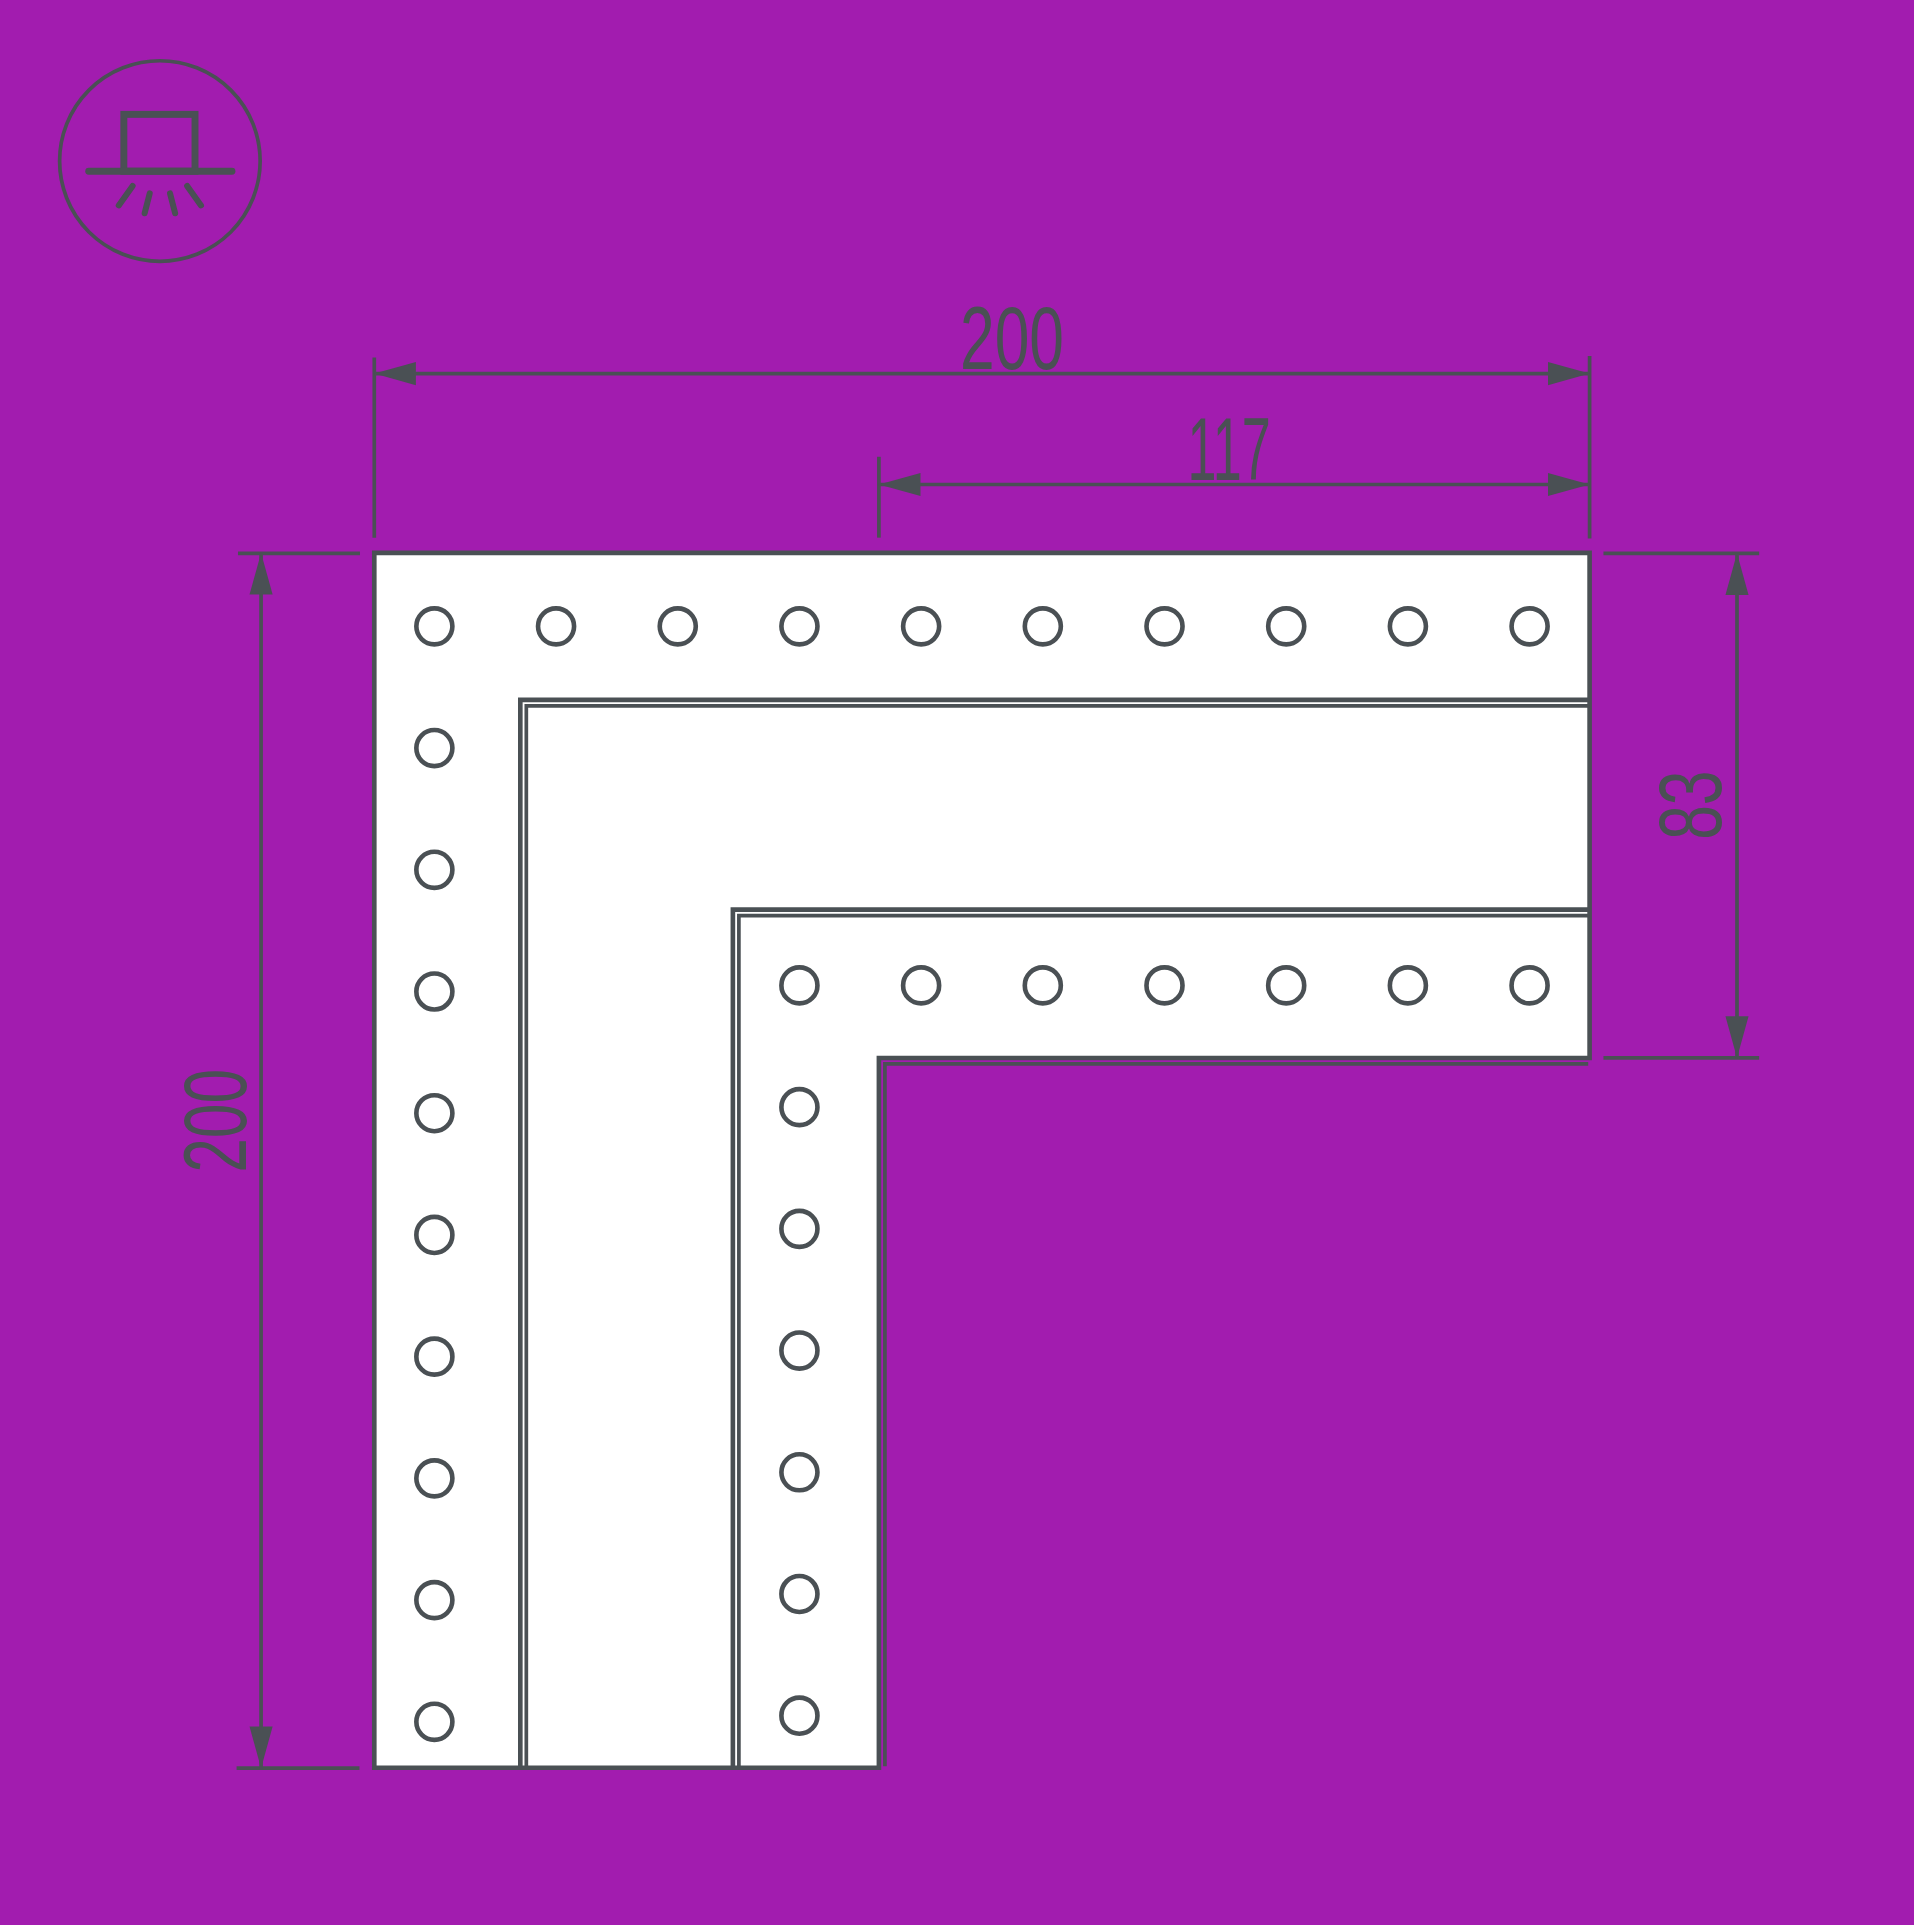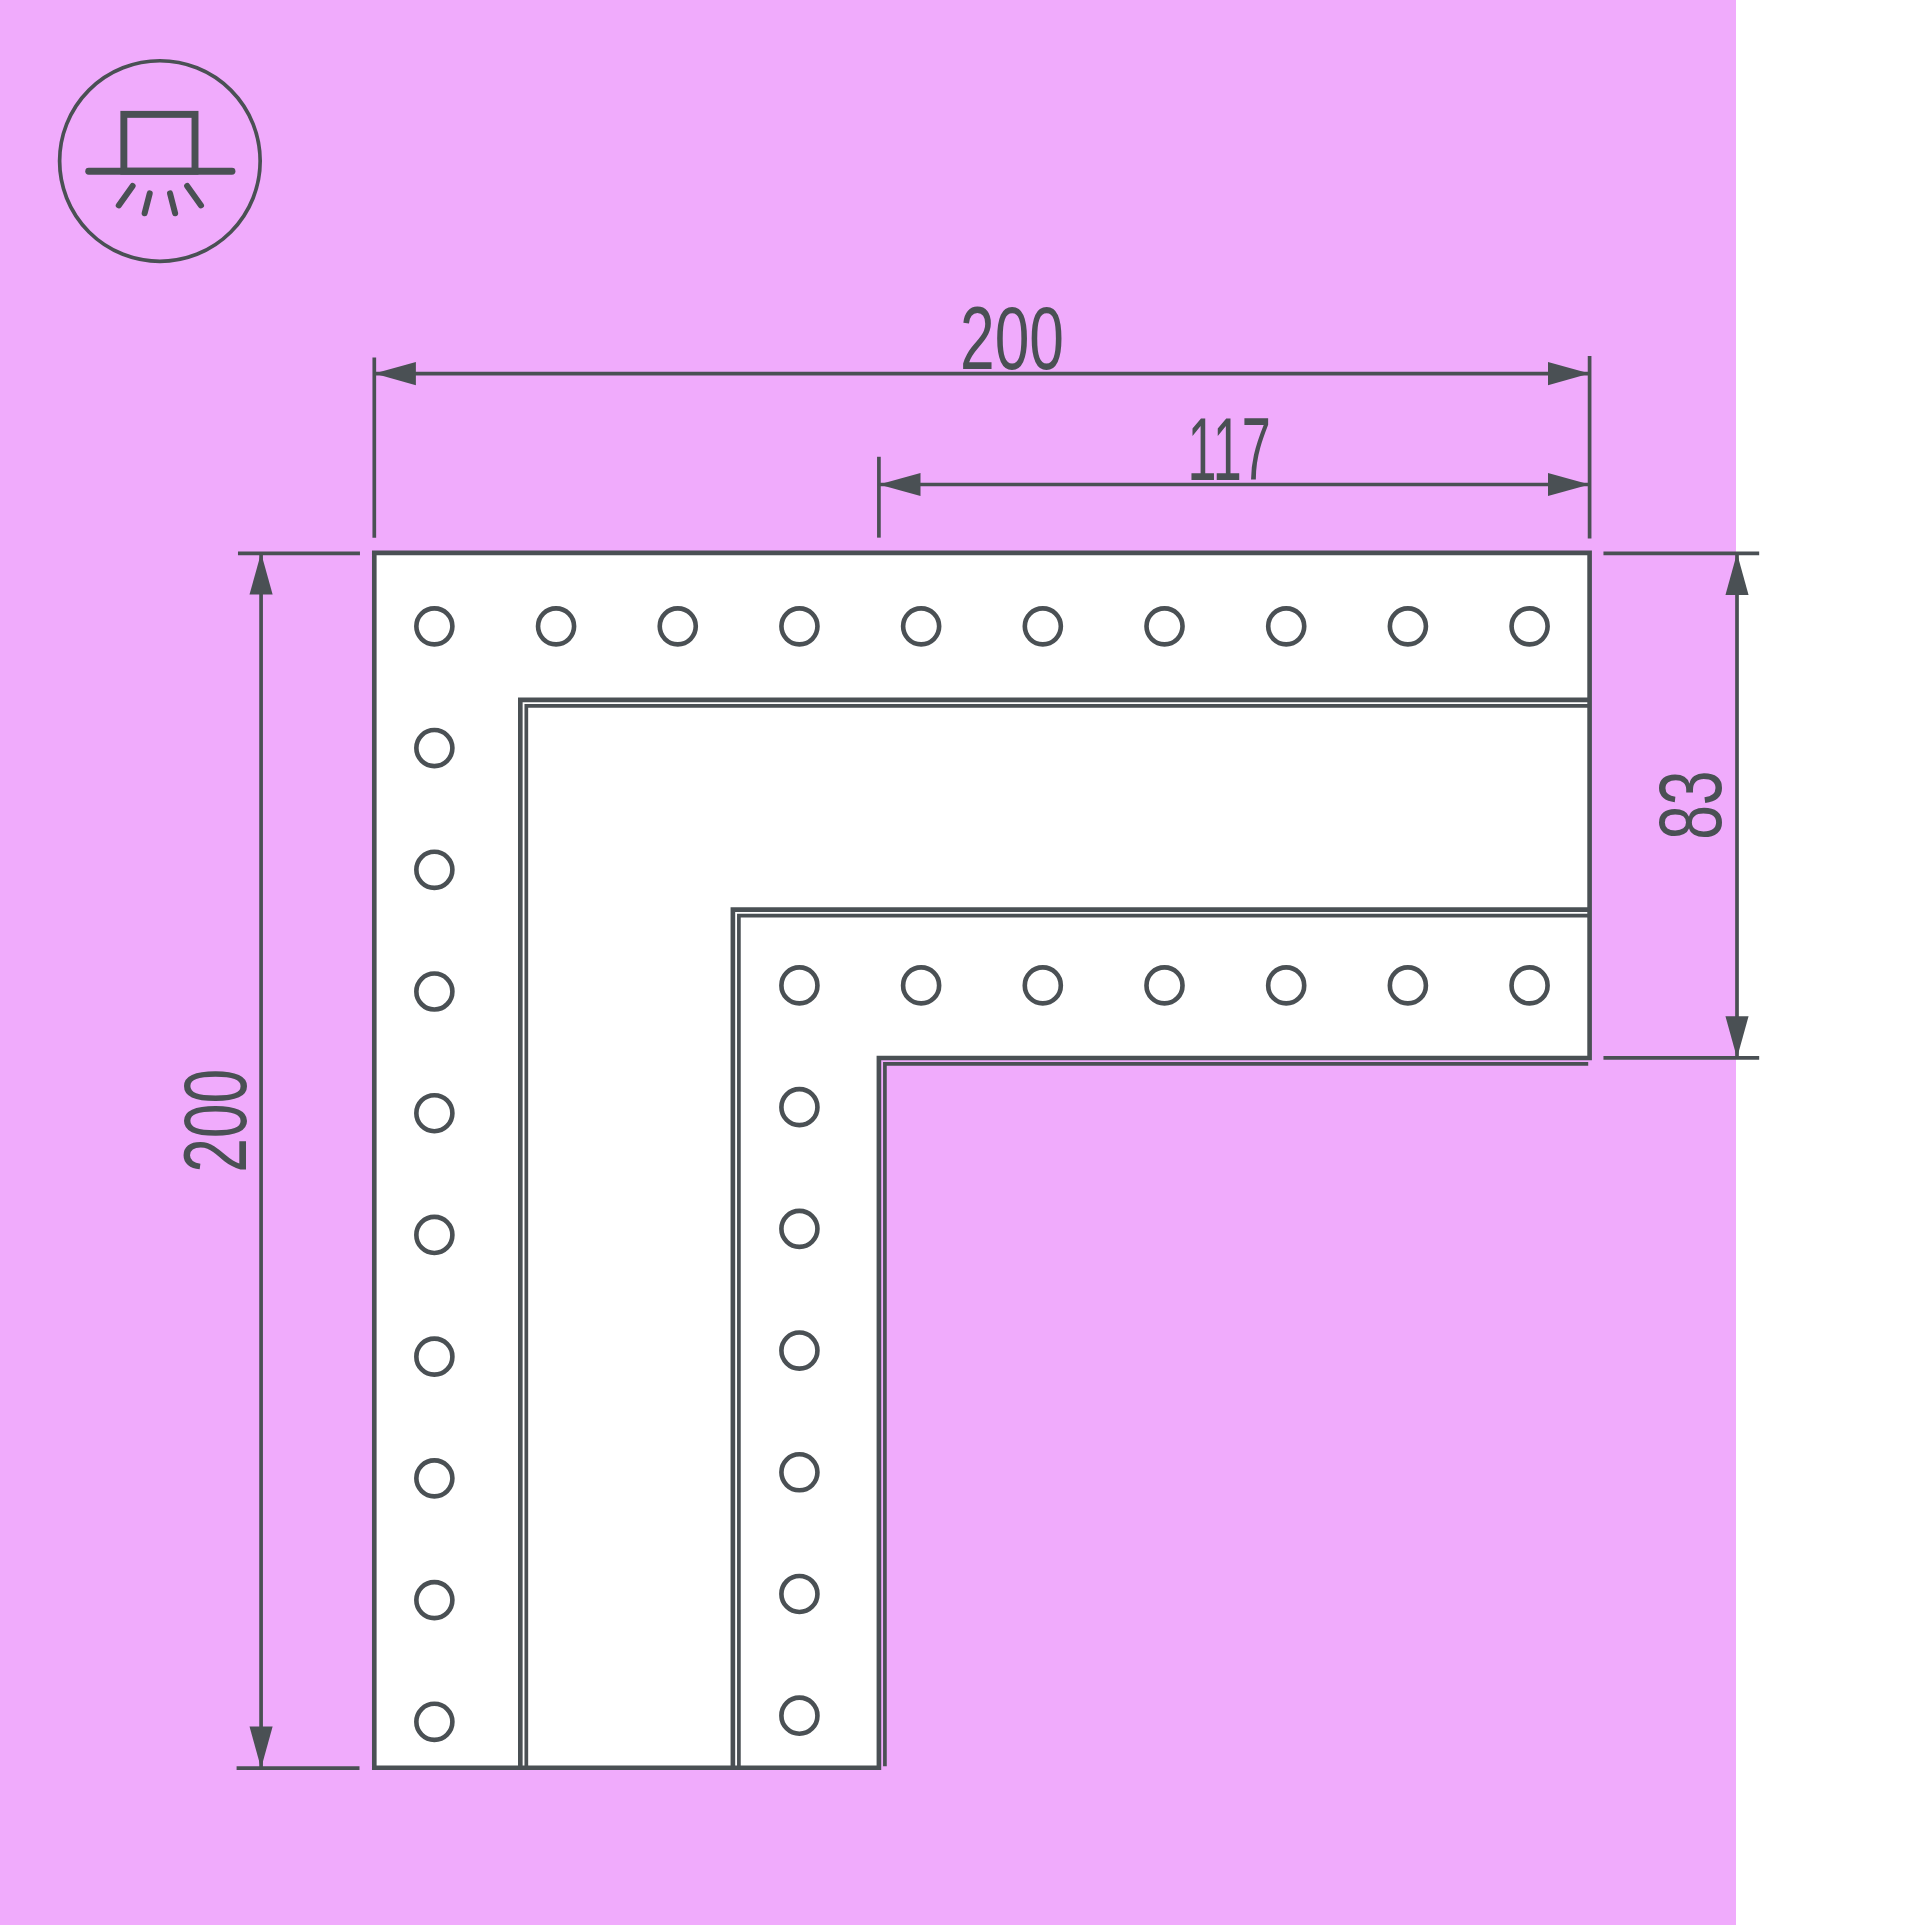--- a/index.html
+++ b/index.html
@@ -1,16 +1,16 @@
 <!DOCTYPE html>
 <html style="--stroke: #4a5054;font-size:7.4px"><head>
 <meta charset="utf-8">
 <style>
   html,body{margin:0;padding:0;background:#ffffff;}
-  .page{width:1736px;height:1926px;background:#f0abfc;position:relative;}
+  .page{width:1914px;height:1926px;background:#a21caf;position:relative;}
   svg{display:block;}
   .dim-label{
     font-family:"Liberation Sans", sans-serif;
     font-weight:400;
     fill:var(--stroke);
   }
   .outline{fill:#ffffff;stroke:var(--stroke);stroke-width:10;stroke-linejoin:miter;}
   .wall-thick{fill:none;stroke:var(--stroke);stroke-width:10;}
   .wall-thin{fill:none;stroke:var(--stroke);stroke-width:8;}
   .hole{fill:#ffffff;stroke:var(--stroke);stroke-width:10;}

